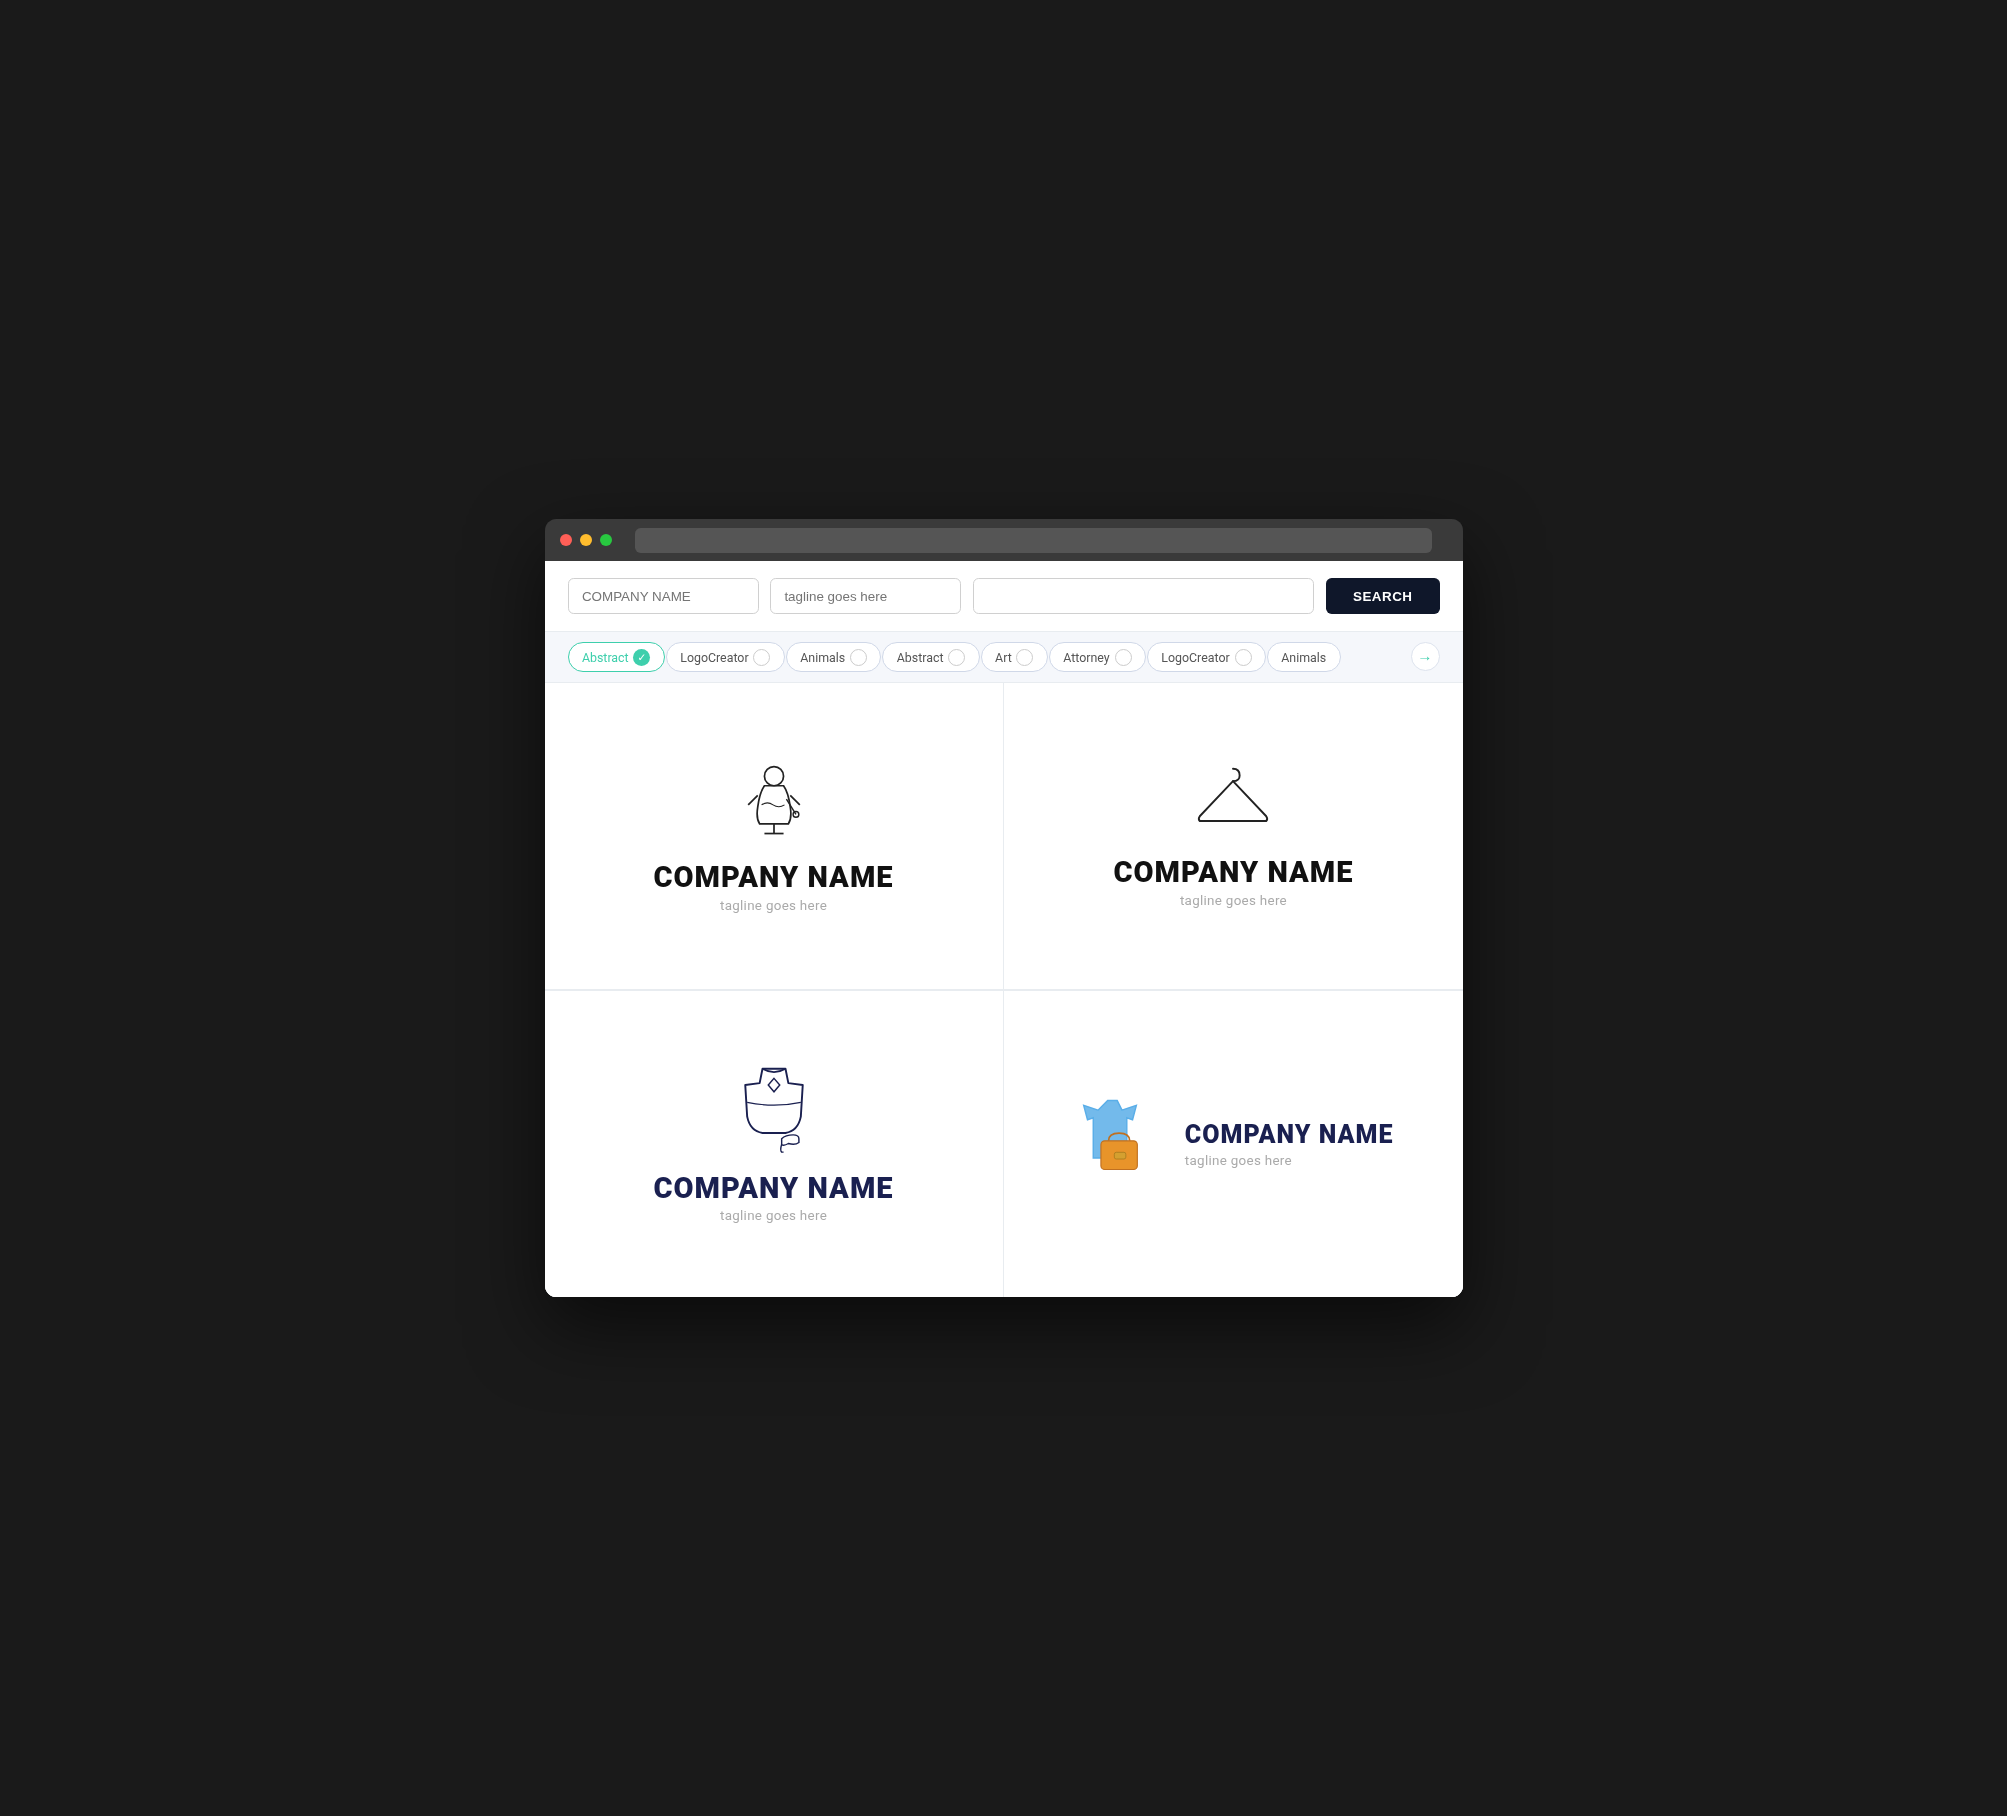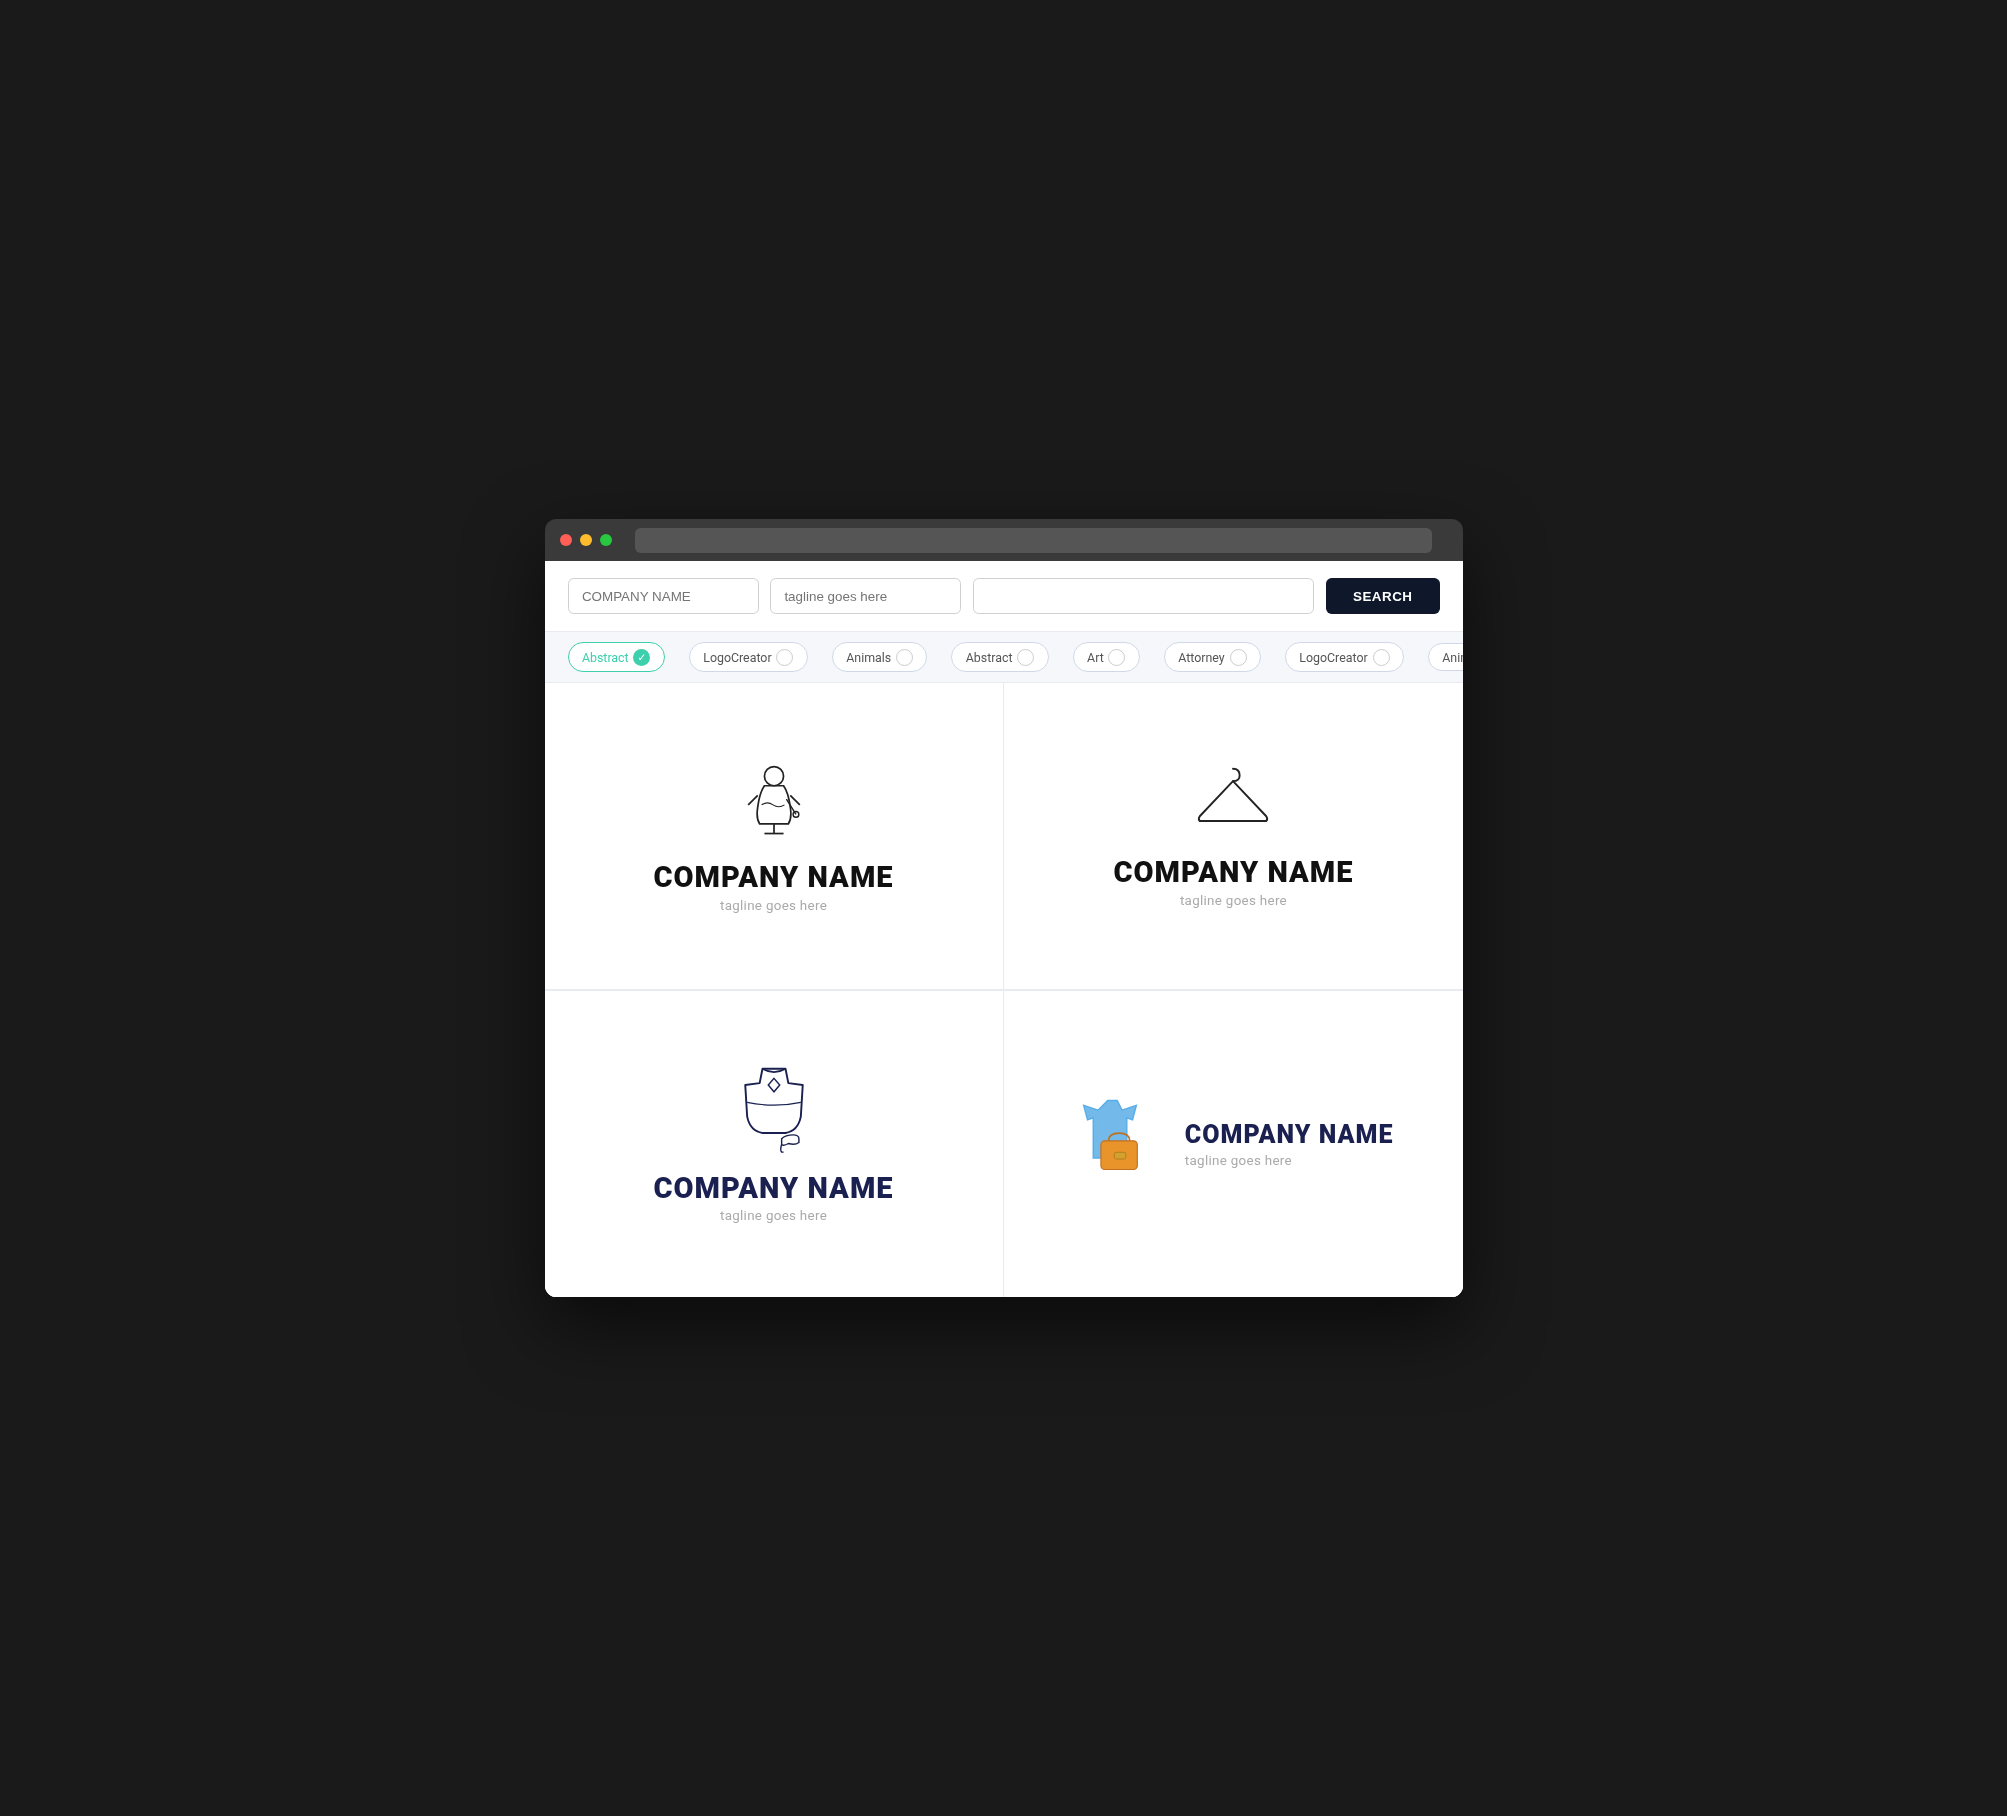--- a/index.html
+++ b/index.html
@@ -78,23 +78,22 @@
       border: none;
       border-radius: 5.7px;
       padding: 10.5px 27px;
       font-size: 13.4px;
       font-weight: 700;
       letter-spacing: 0.5px;
       cursor: pointer;
     }
     .category-bar {
       display: flex;
-      align-items: center;
       padding: 9.6px 23px;
-      gap: 24px;
+      gap: 1px;
       background: #f5f7fb;
       border-top: 1px solid #e8ecf0;
       border-bottom: 1px solid #e8ecf0;
       overflow: hidden;
     }
     .category-tag {
       display: flex;
       align-items: center;
       gap: 4.8px;
       padding: 5.7px 13.4px;

